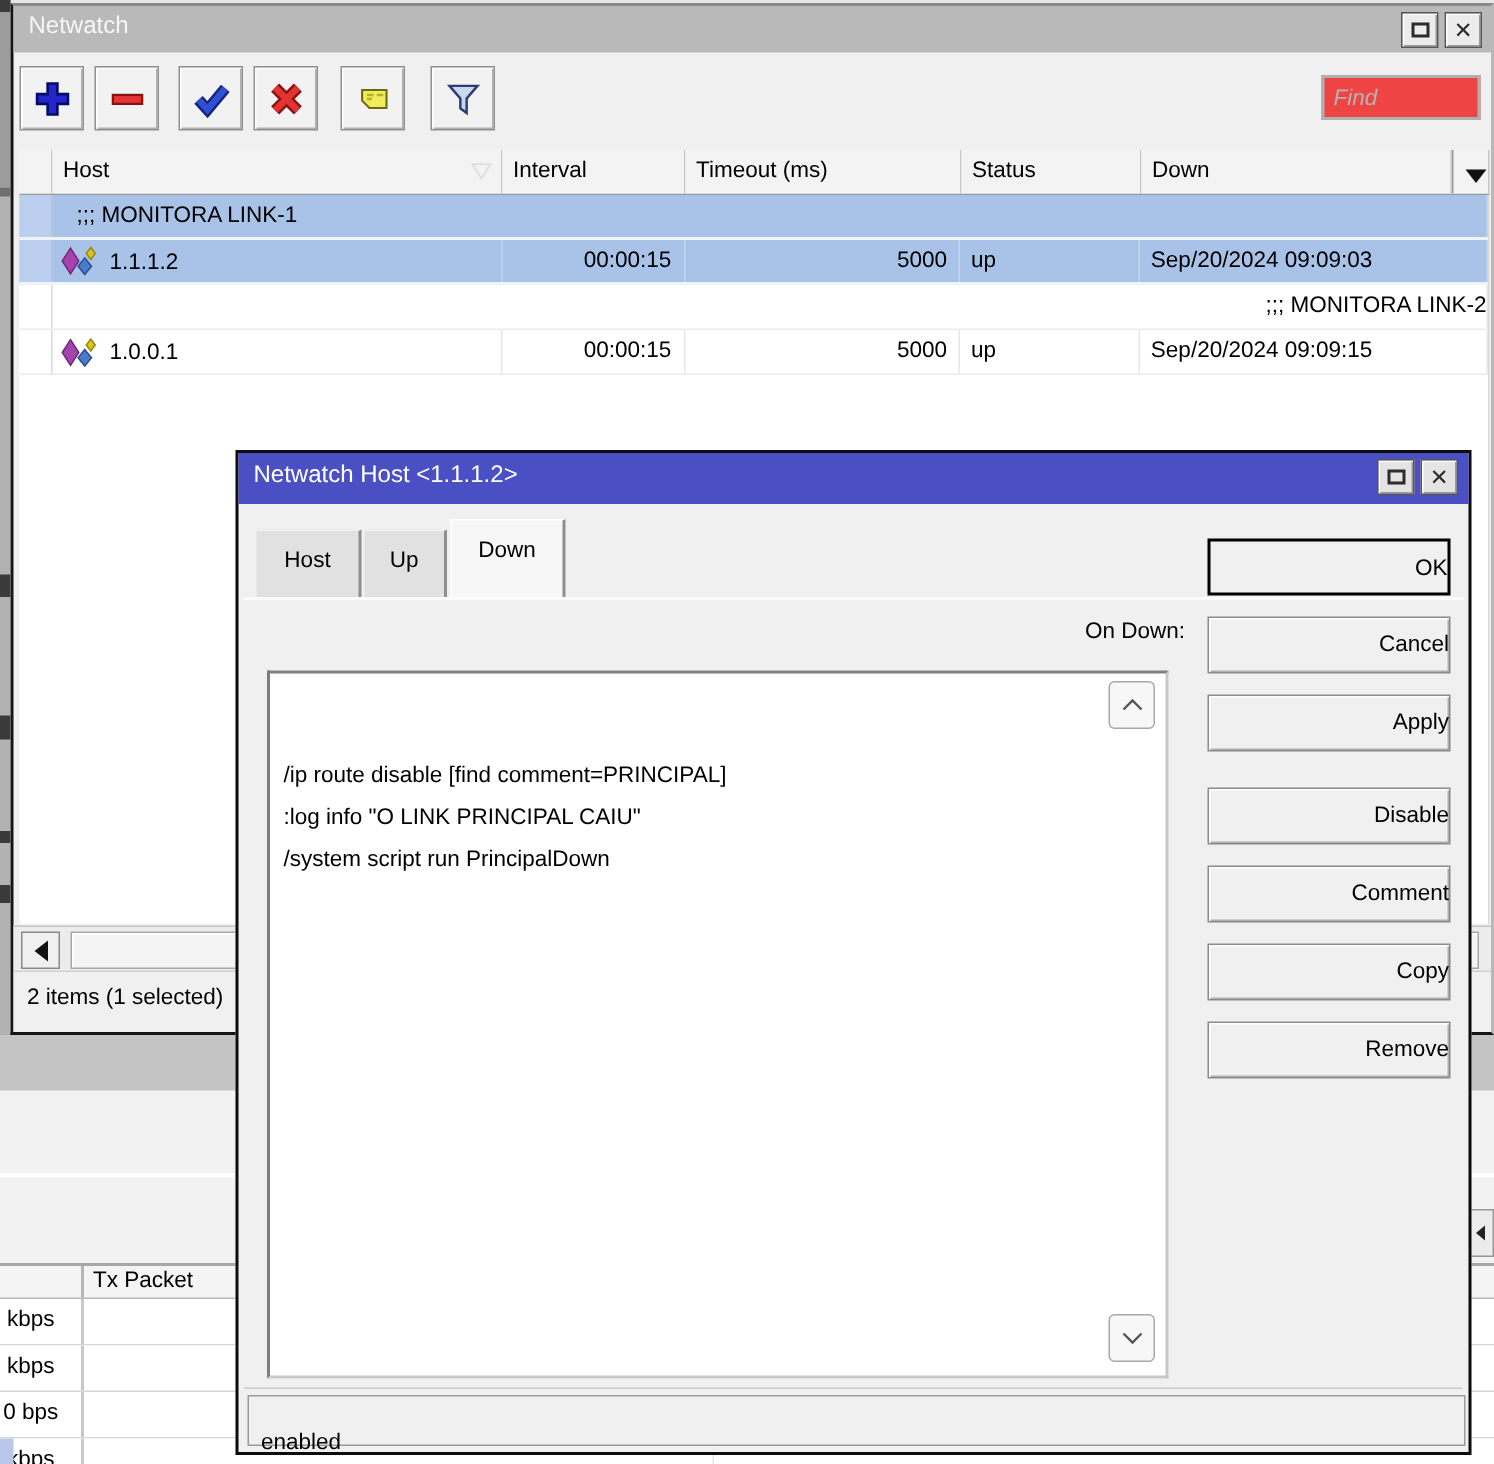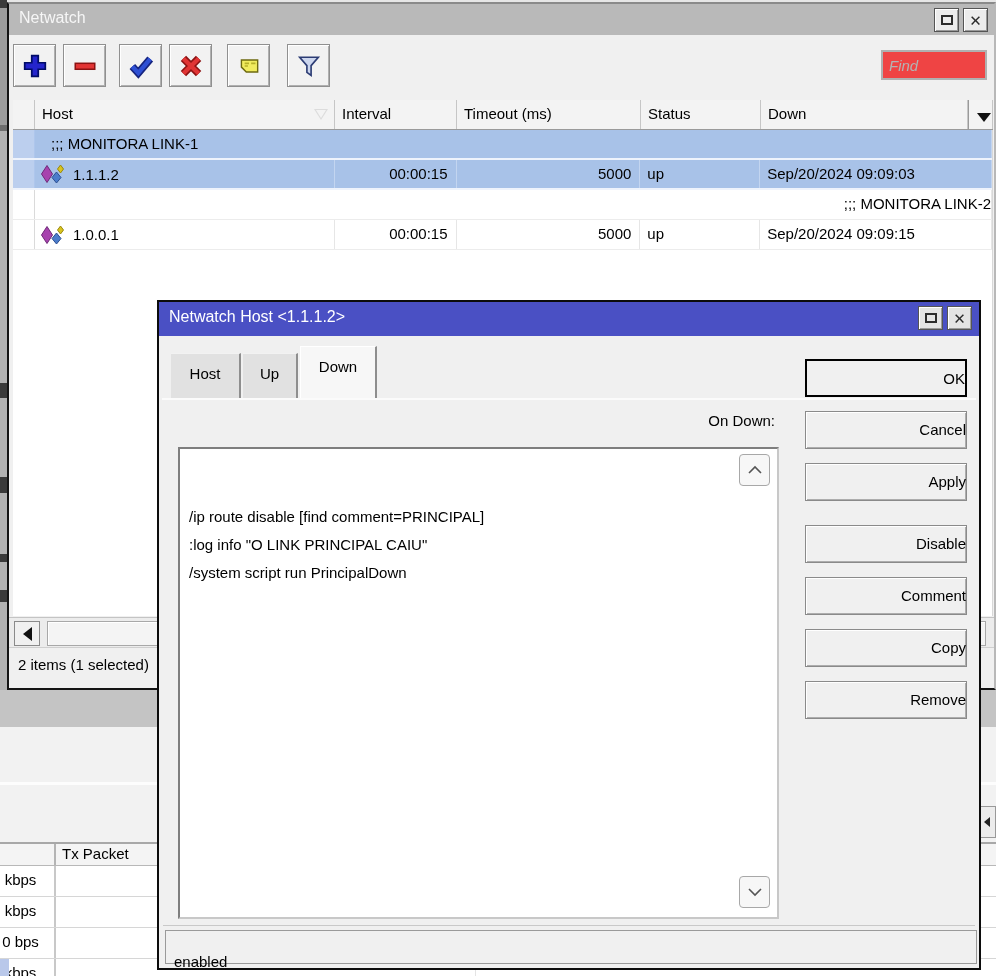--- a/index.html
+++ b/index.html
@@ -74,21 +74,21 @@
   #nw-status{position:absolute;left:0;right:0;top:643px;height:41px;background:#f0f0f0;border-top:1px solid #cfcfcf;padding:8px 0 0 9px;}
   
   #dialog{position:absolute;left:157px;top:300px;width:824px;height:670px;background:#f0f0f0;border:2px solid #0c0c0c;}
   #dlg-title{position:absolute;left:0;top:0;right:0;height:34px;background:#4a50c4;}
   #dlg-title .t{position:absolute;left:10px;top:6px;color:#fff;font-size:16px;}
   #dlg-title .winbtn{top:4px;background:#e4e4e4;}
   
   .tab{position:absolute;top:51px;height:45px;background:#e1e1e1;border-right:2px solid #8e8e8e;border-top:1px solid #f2f2f2;text-align:center;padding-top:11px;}
   .tab.active{top:44px;height:52px;background:#f7f7f7;border-left:1px solid #fff;border-top:1px solid #fff;border-right:2px solid #8e8e8e;}
   #tab-underline{position:absolute;left:3px;right:3px;top:96px;height:2px;background:#fbfbfb;}
-  #on-down-label{position:absolute;top:110px;right:204px;}
+  #on-down-label{position:absolute;top:110px;right:189px;}
   
   #script-box{position:absolute;left:19px;top:145px;width:601px;height:472px;background:#fff;
     border:2px solid #9a9a9a;border-top-color:#7e7e7e;border-left-color:#7e7e7e;border-bottom-color:#c8c8c8;border-right-color:#c8c8c8;}
   #script-text{position:absolute;left:9px;top:54px;right:44px;white-space:pre;line-height:28px;font-size:15px;}
   .sbtn{position:absolute;right:7px;width:31px;height:32px;background:#f7f7f7;border:1px solid #a8a8a8;border-radius:4px;display:flex;align-items:center;justify-content:center;}
   .sbtn svg{display:block;}
   #scroll-up{top:5px;}
   #scroll-down{bottom:9px;}
   
   .dbtn{position:absolute;left:646px;width:162px;height:38px;background:#f0f0f0;border:1px solid #8a8a8a;

